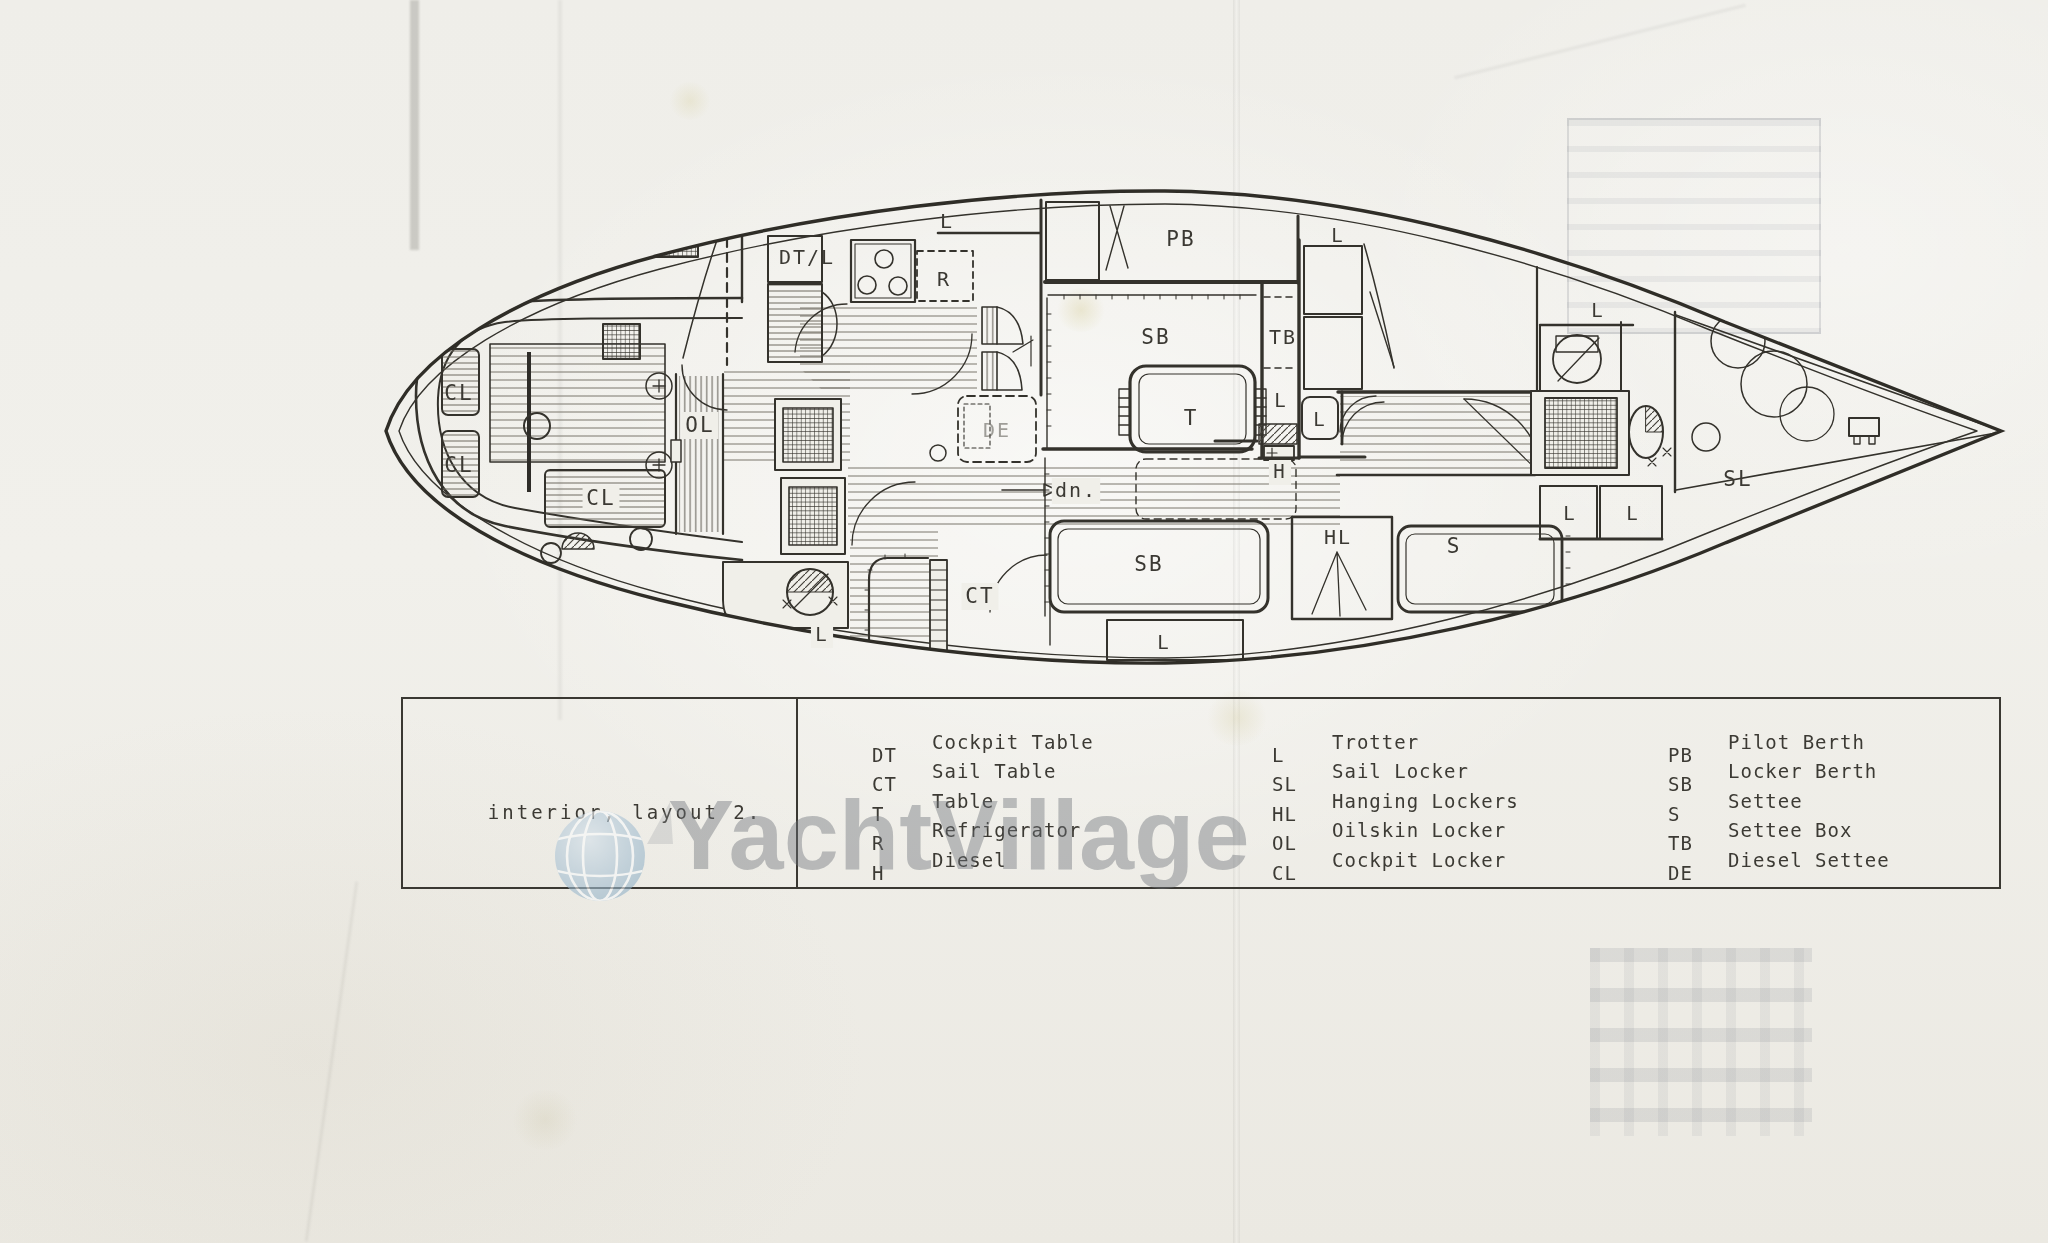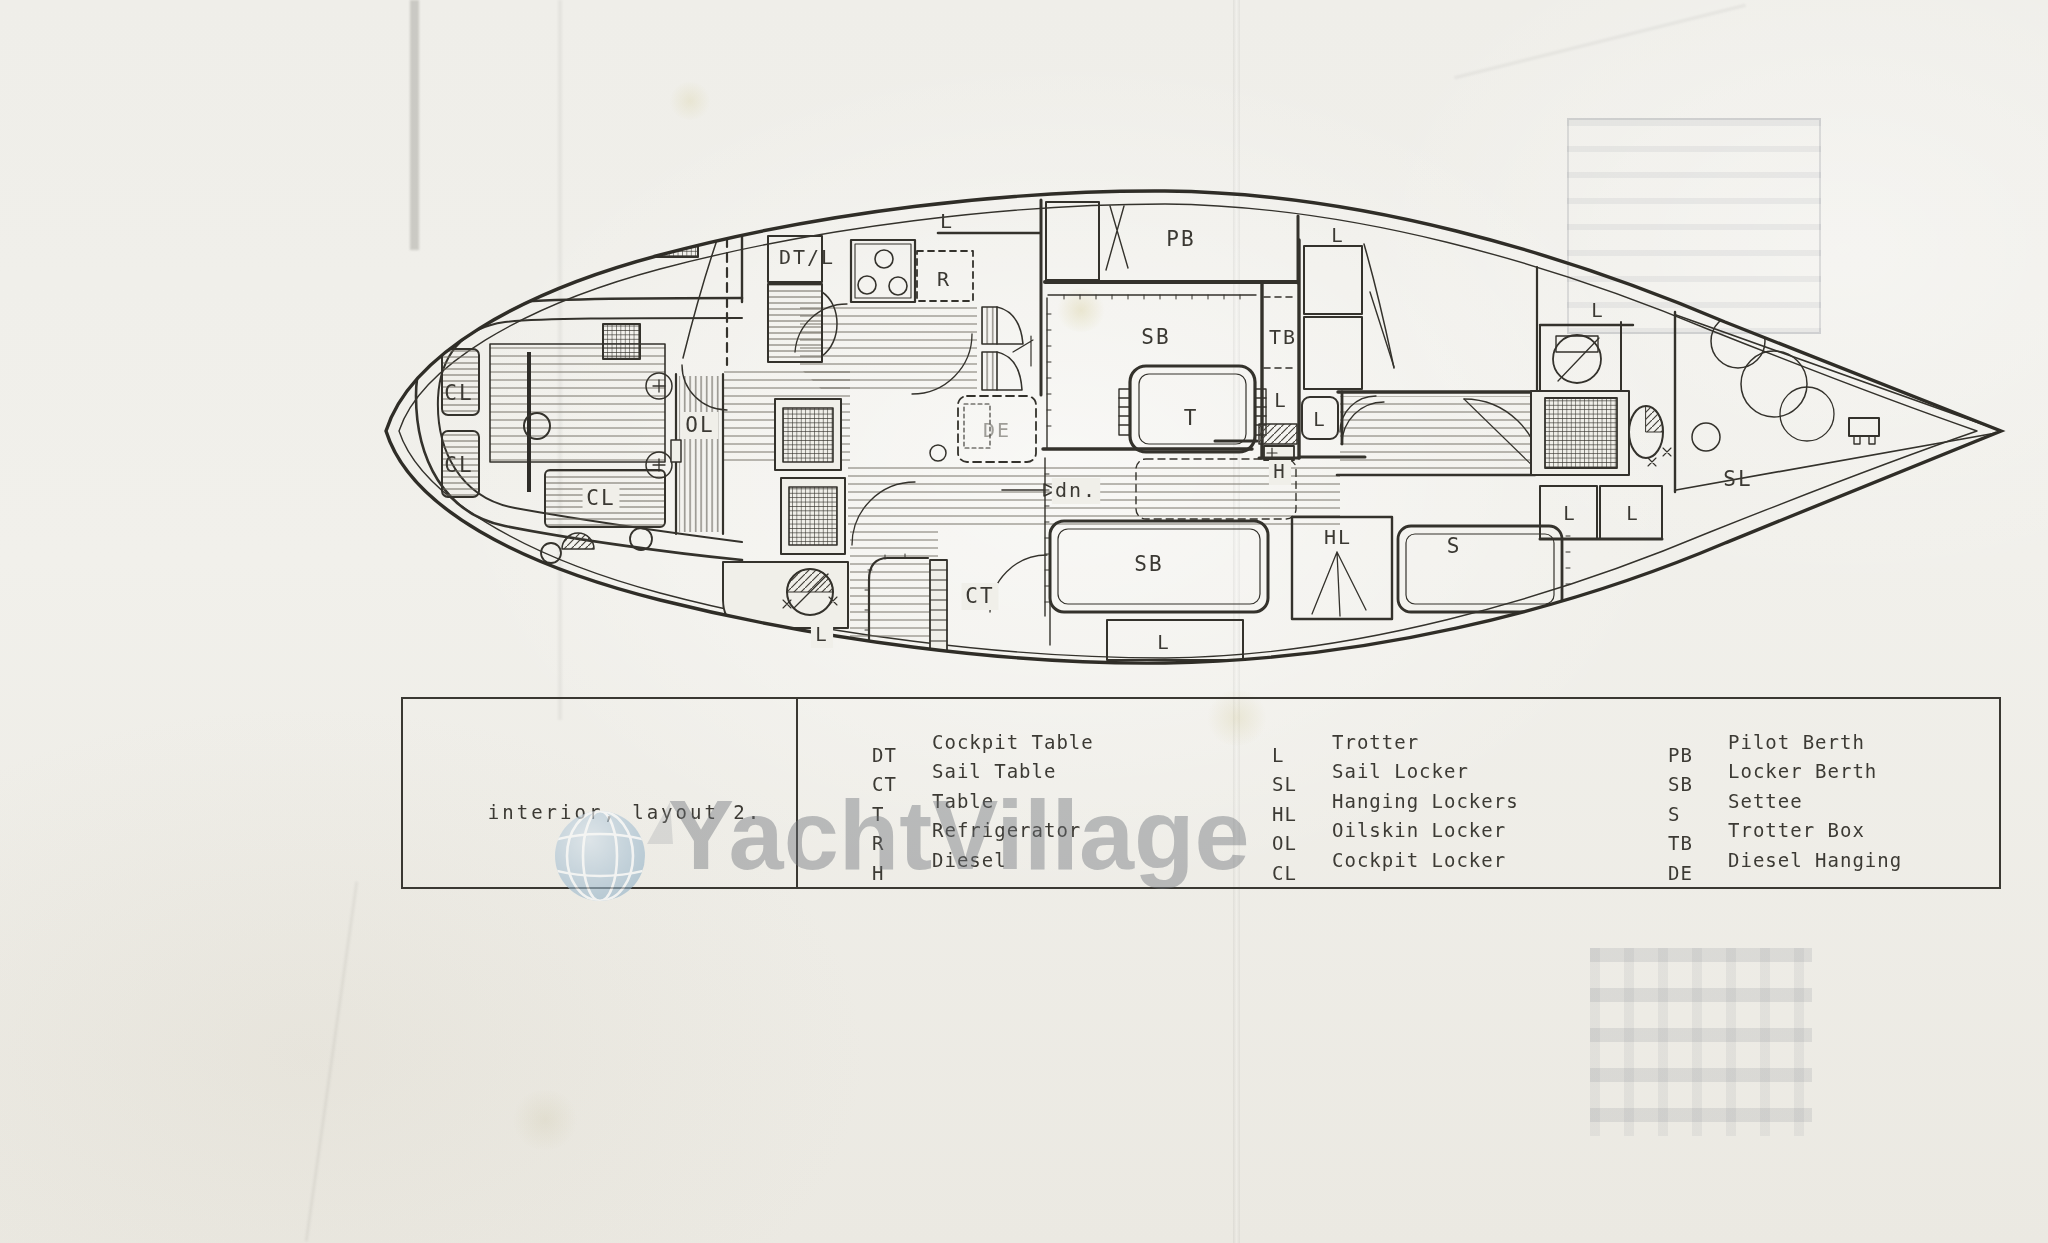--- a/index.html
+++ b/index.html
@@ -349,25 +349,25 @@
       <div class="lrow">
         <span class="abbr">SB</span>
         <span class="lbl">Locker Berth</span>
       </div>
       <div class="lrow">
         <span class="abbr">S</span>
         <span class="lbl">Settee</span>
       </div>
       <div class="lrow">
         <span class="abbr">TB</span>
-        <span class="lbl">Trotter Box</span>
+        <span class="lbl">Settee Box</span>
       </div>
       <div class="lrow">
         <span class="abbr">DE</span>
-        <span class="lbl">Diesel Hanging</span>
+        <span class="lbl">Diesel Settee</span>
       </div>
     </div>
 
   <div id="watermark">
     <svg id="wm-globe" width="150" height="120" viewBox="0 0 150 120">
       <defs>
         <radialGradient id="globeGrad" cx="38%" cy="32%" r="75%">
           <stop offset="0%" stop-color="#d3e0ea"></stop>
           <stop offset="60%" stop-color="#a9c2d4"></stop>
           <stop offset="100%" stop-color="#8fb0c6"></stop>

